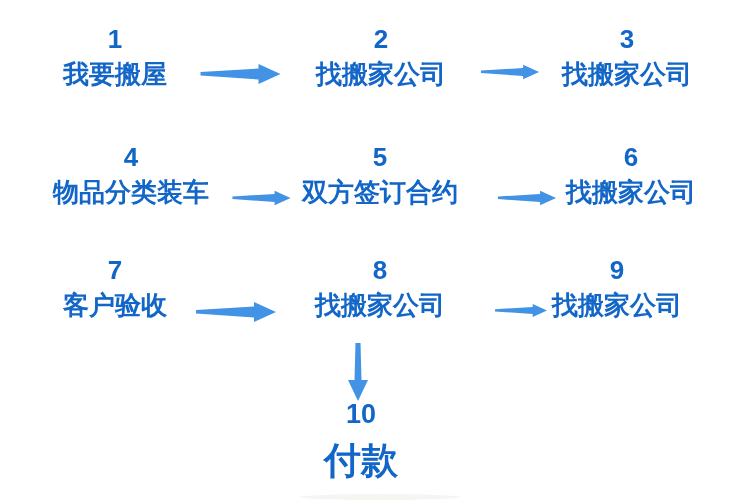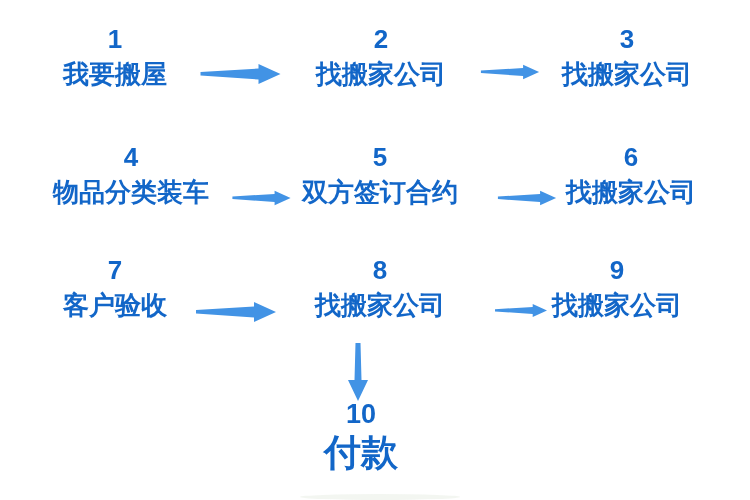--- a/index.html
+++ b/index.html
@@ -116,20 +116,20 @@
     <polygon points="0,9 58,5.5 58,1 80,11 58,21 58,16.5 0,12.5" fill="#4293e5"></polygon>
   </svg>
   <div class="step" style="left:617px; top:256px;">
     <div class="num">9</div>
     <div class="label">找搬家公司</div>
   </div>
 
   <svg class="arrow" style="left:346px; top:343px;" width="24" height="58" viewBox="0 0 24 58">
     <polygon points="9.5,0 14.5,0 15.5,37 22,37 12,58 2,37 8.5,37" fill="#4293e5"></polygon>
   </svg>
-  <div class="step final" style="left:361px; top:400px;">
+  <div class="step final" style="left:361px; top:400px;gap:8px;">
     <div class="num">10</div>
     <div class="label">付款</div>
   </div>
 
   <div class="cutoff-artifact"></div>
 
 </div>
 
 </body></html>

